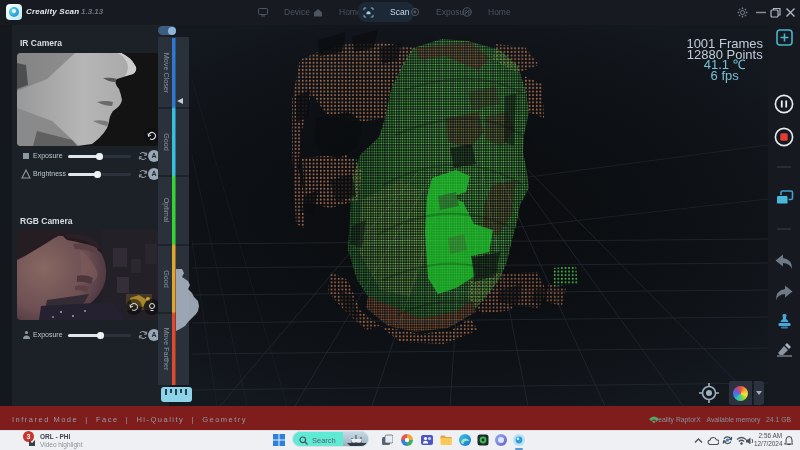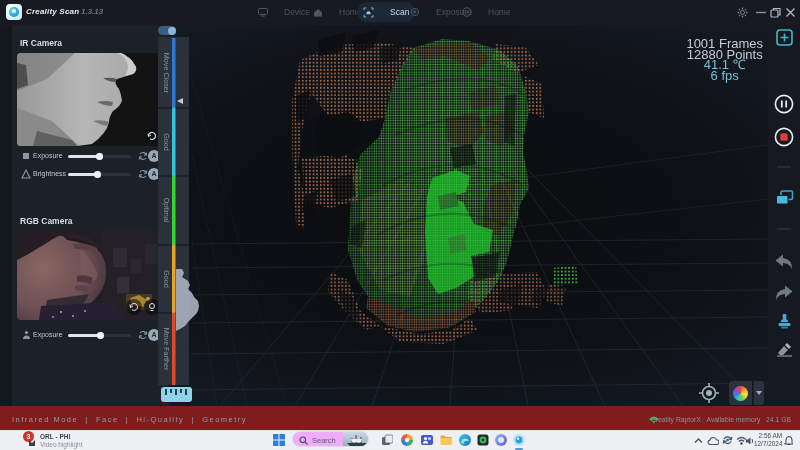--- a/index.html
+++ b/index.html
@@ -527,21 +527,21 @@
 
   <svg class="abs tbicon" style="left:273px;">
       <g fill="#2f7fe0">
         <rect x="0" y="0" width="5.5" height="5.5"></rect>
         <rect x="6.5" y="0" width="5.5" height="5.5"></rect>
         <rect x="0" y="6.5" width="5.5" height="5.5"></rect>
         <rect x="6.5" y="6.5" width="5.5" height="5.5"></rect>
       </g>
     </svg>
 
-  <div class="abs" style="left:292px;top:431px;width:77px;height:16px;border-radius:8px;background:#f0abfc;border:1px solid #dcdfe5;box-sizing:border-box;overflow:hidden;">
+  <div class="abs" style="left:292px;top:431px;width:77px;height:16px;border-radius:8px;background:#5eead4;border:1px solid #dcdfe5;box-sizing:border-box;overflow:hidden;">
     <svg class="abs" style="left:6px;top:3.5px;" width="9" height="9">
         <circle cx="3.8" cy="3.8" r="2.8" fill="none" stroke="#4a515c" stroke-width="1.2"></circle>
         <path d="M6 6 L8.5 8.5" stroke="#4a515c" stroke-width="1.2"></path>
       </svg>
     <div class="abs" style="left:19px;top:3.5px;font-size:7.5px;color:#5a616c;">Search</div>
     <div class="abs" style="left:50px;top:0;width:28px;height:16px;background:linear-gradient(180deg,#c8d8e4 0%,#aabdcc 60%,#8fa5b5 100%);">
       <svg width="28" height="16">
           <g>
             <path d="M4 11 L24 11 L21 14 L7 14 Z" fill="#2e3a46"></path>
             <path d="M13 3 L13 11 M9 6 L9 11 M18 5 L18 11" stroke="#3c4854" stroke-width="1"></path>

